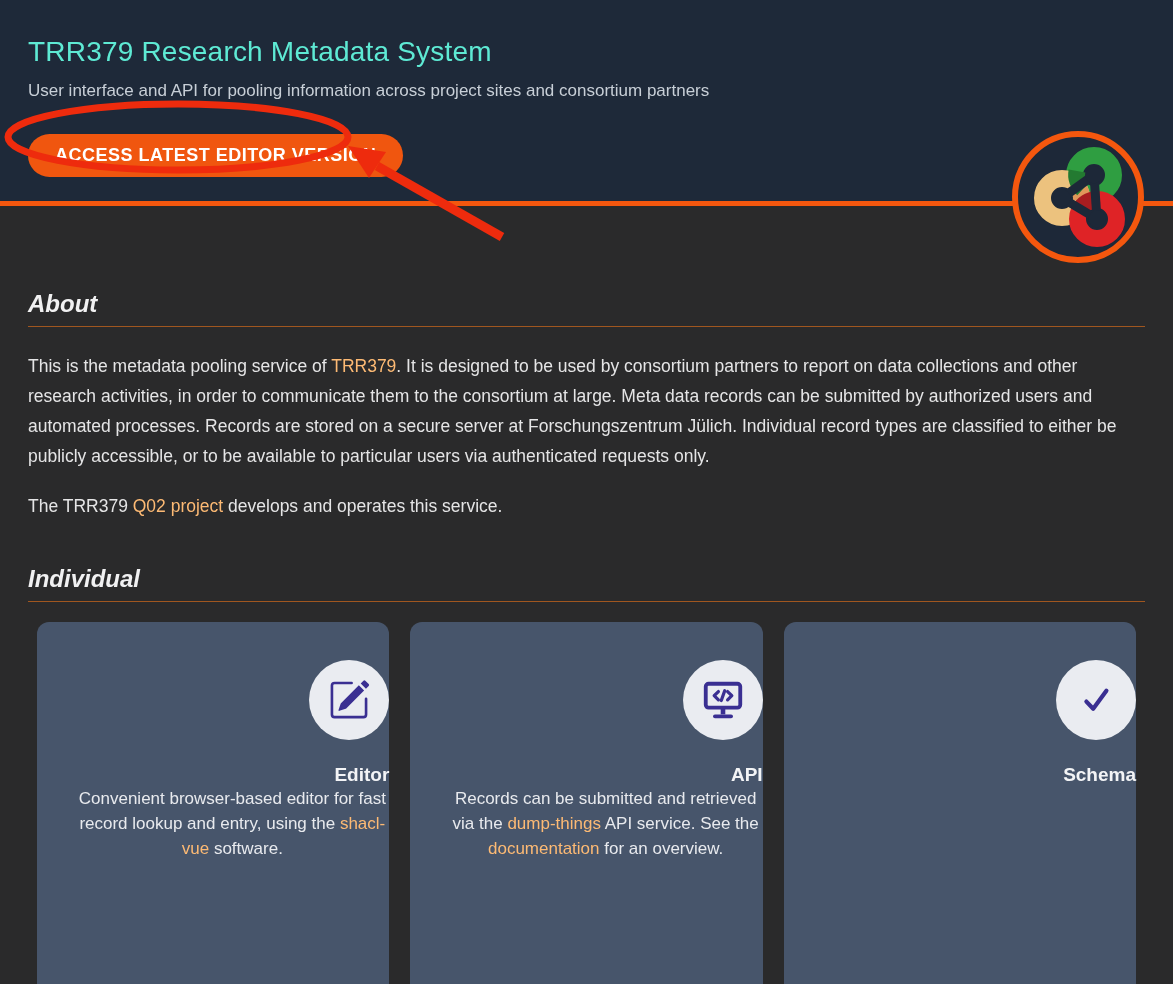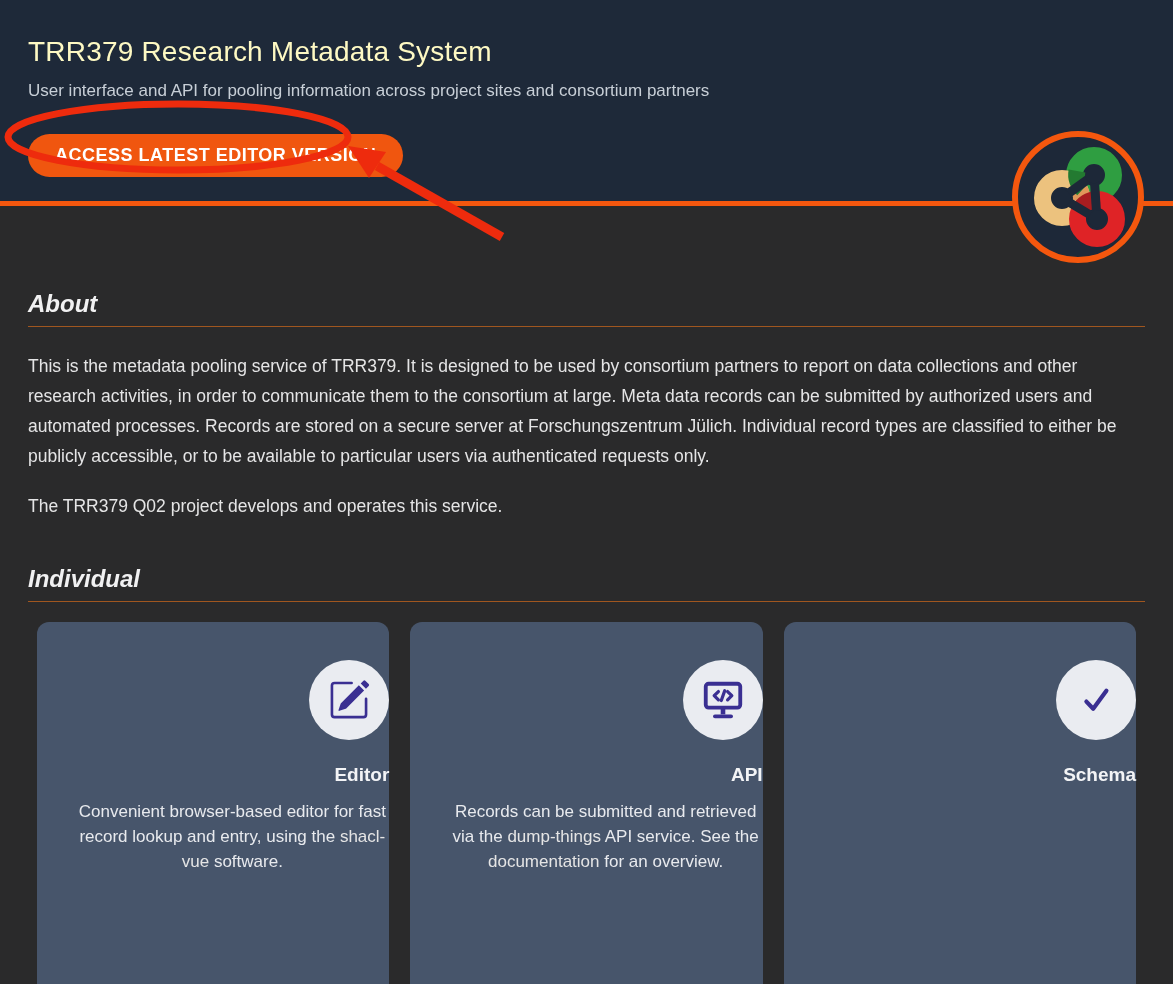--- a/index.html
+++ b/index.html
@@ -15,21 +15,21 @@
   .page-header {
     background:#1e2939;
     border-bottom:5px solid #f4570e;
     padding:36px 28px 24px 28px;
     position:relative;
   }
   .page-title {
     margin:0;
     font-size:28px;
     font-weight:500;
-    color:#fef9c3;
+    color:#5eead4;
     letter-spacing:.2px;
   }
   .page-subtitle {
     margin:13px 0 0 0;
     font-size:17px;
     color:#c8cfd7;
   }
   .cta-button {
     margin-top:15px;
     display:inline-block;
@@ -75,21 +75,21 @@
     margin:8px 0 0 0;
     height:0;
   }
   .section-about p {
     margin:24px 0 0 0;
     font-size:17.5px;
     line-height:30px;
     color:#e5e5e6;
   }
   .section-about p.second { margin-top:20px; }
-  a.link { color:#e5e5e5; text-decoration:none; }
+  a.link { color:#fdba74; text-decoration:none; }
   
   .cards {
     margin-top:20px;
     padding:0 9px;
     display:grid;
     grid-template-columns:repeat(3,1fr);
     gap:21px;
   }
   .card {
     background:#47556b;
@@ -110,21 +110,21 @@
     justify-content:center;
     flex-shrink:0;
   }
   .card h3 {
     margin:24px 0 0 0;
     font-size:19px;
     font-weight:700;
     color:#f3f4f6;
   }
   .card p {
-    margin:13px 0 0 0;
+    margin:0 0 0 0;
     font-size:17px;
     line-height:25px;
     color:#e8eaee;
     text-align:center;
     width:314px;
   }
 </style>
 </head>
 <body>
 

